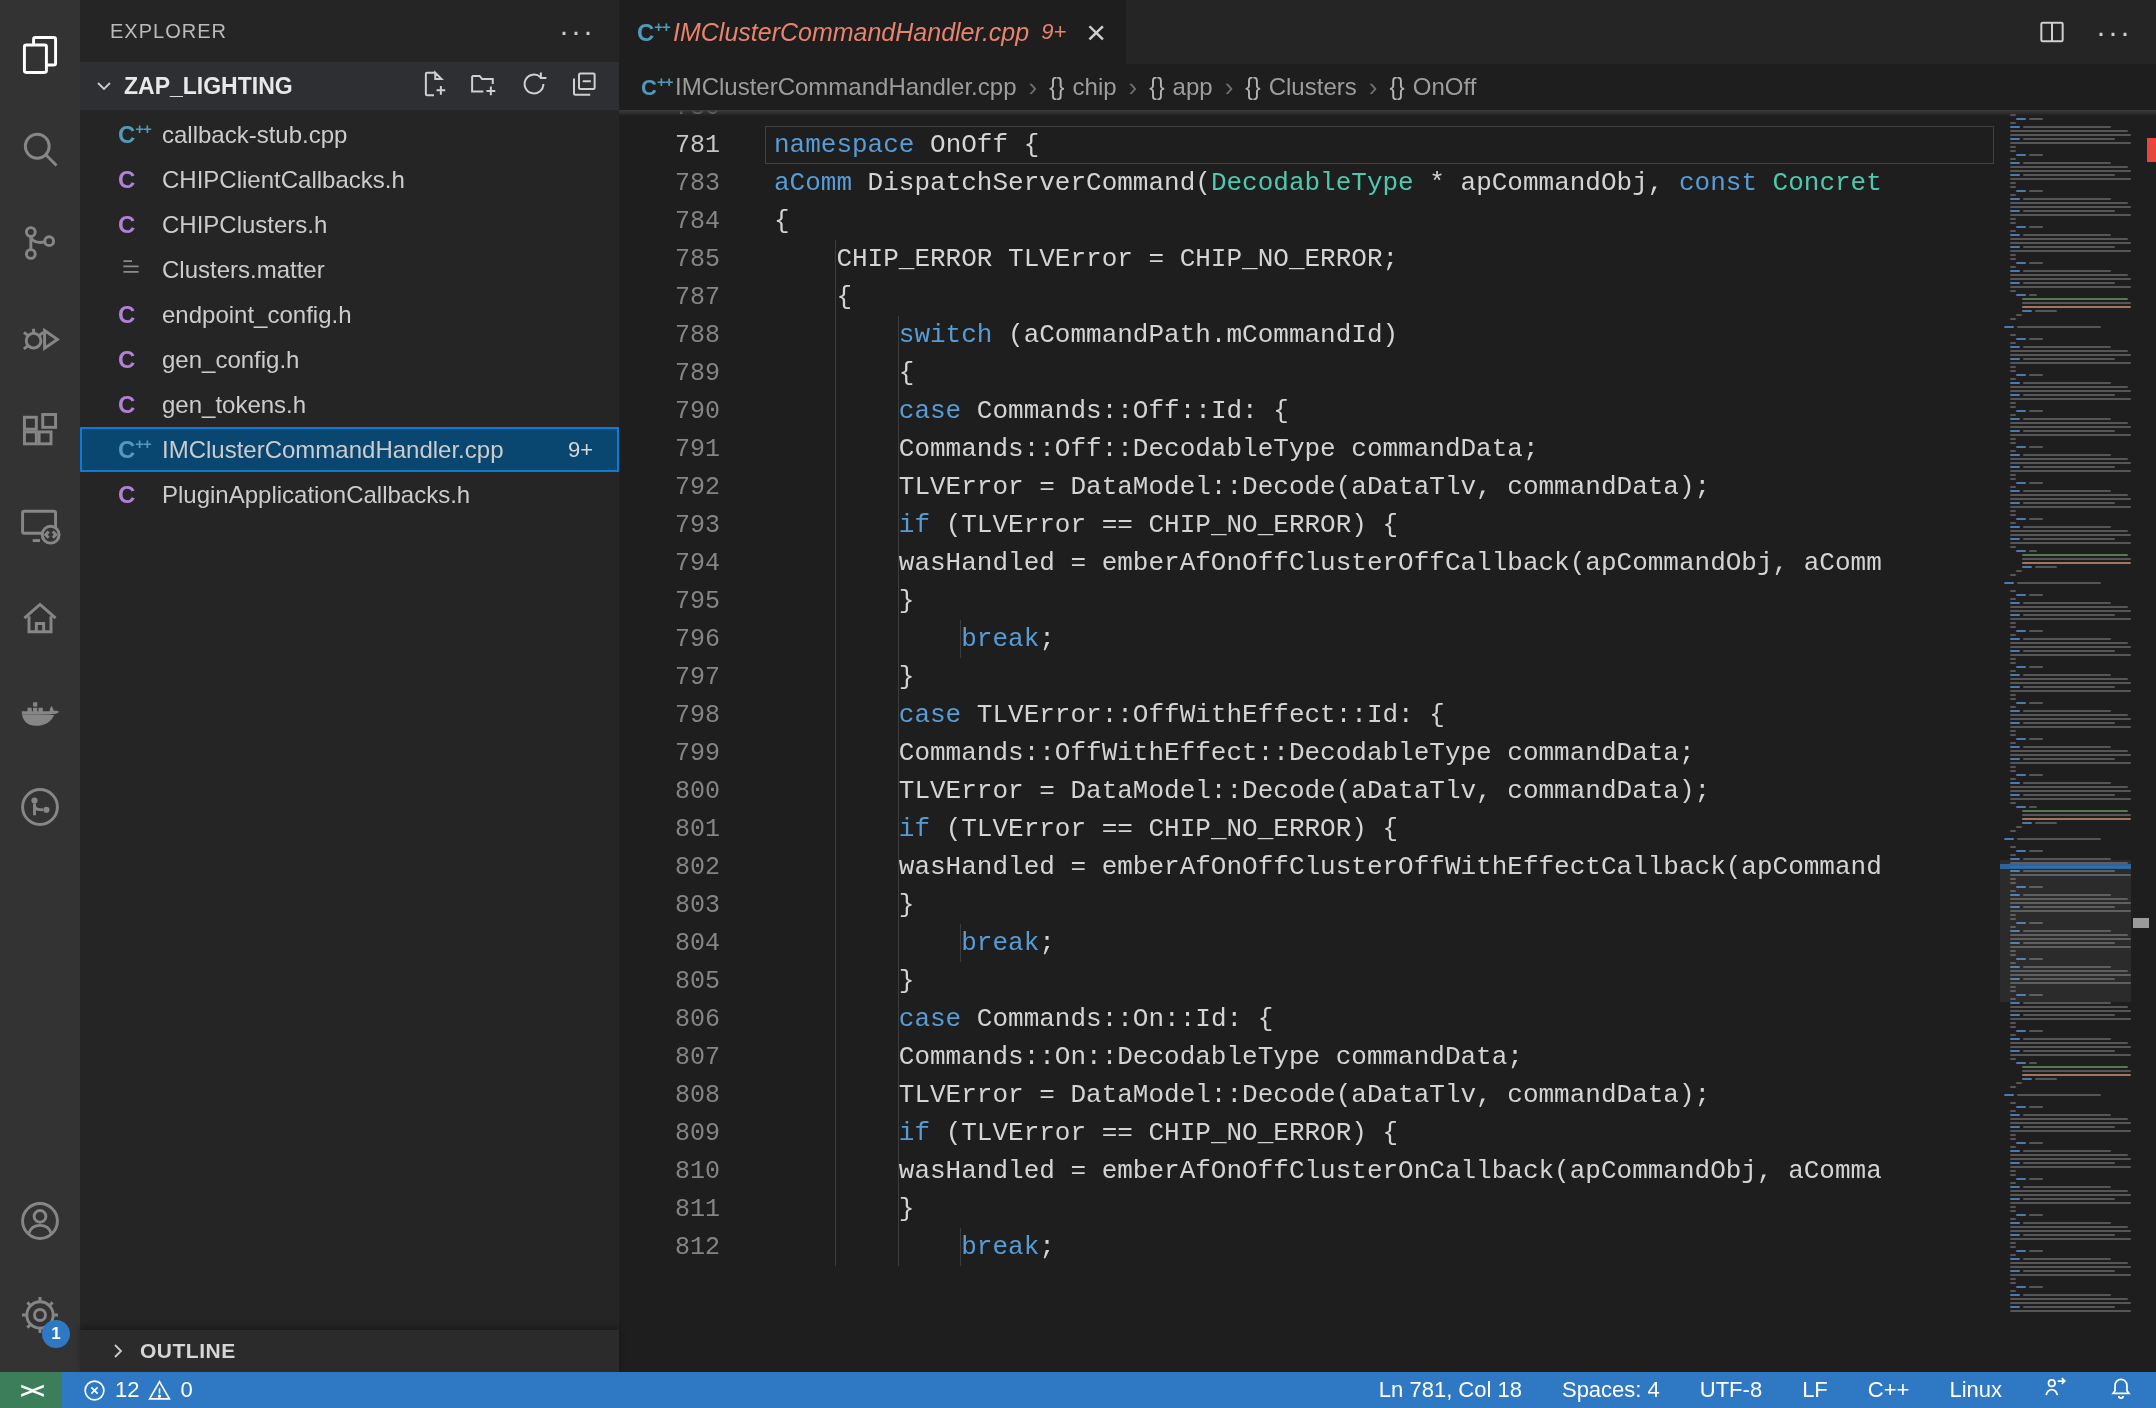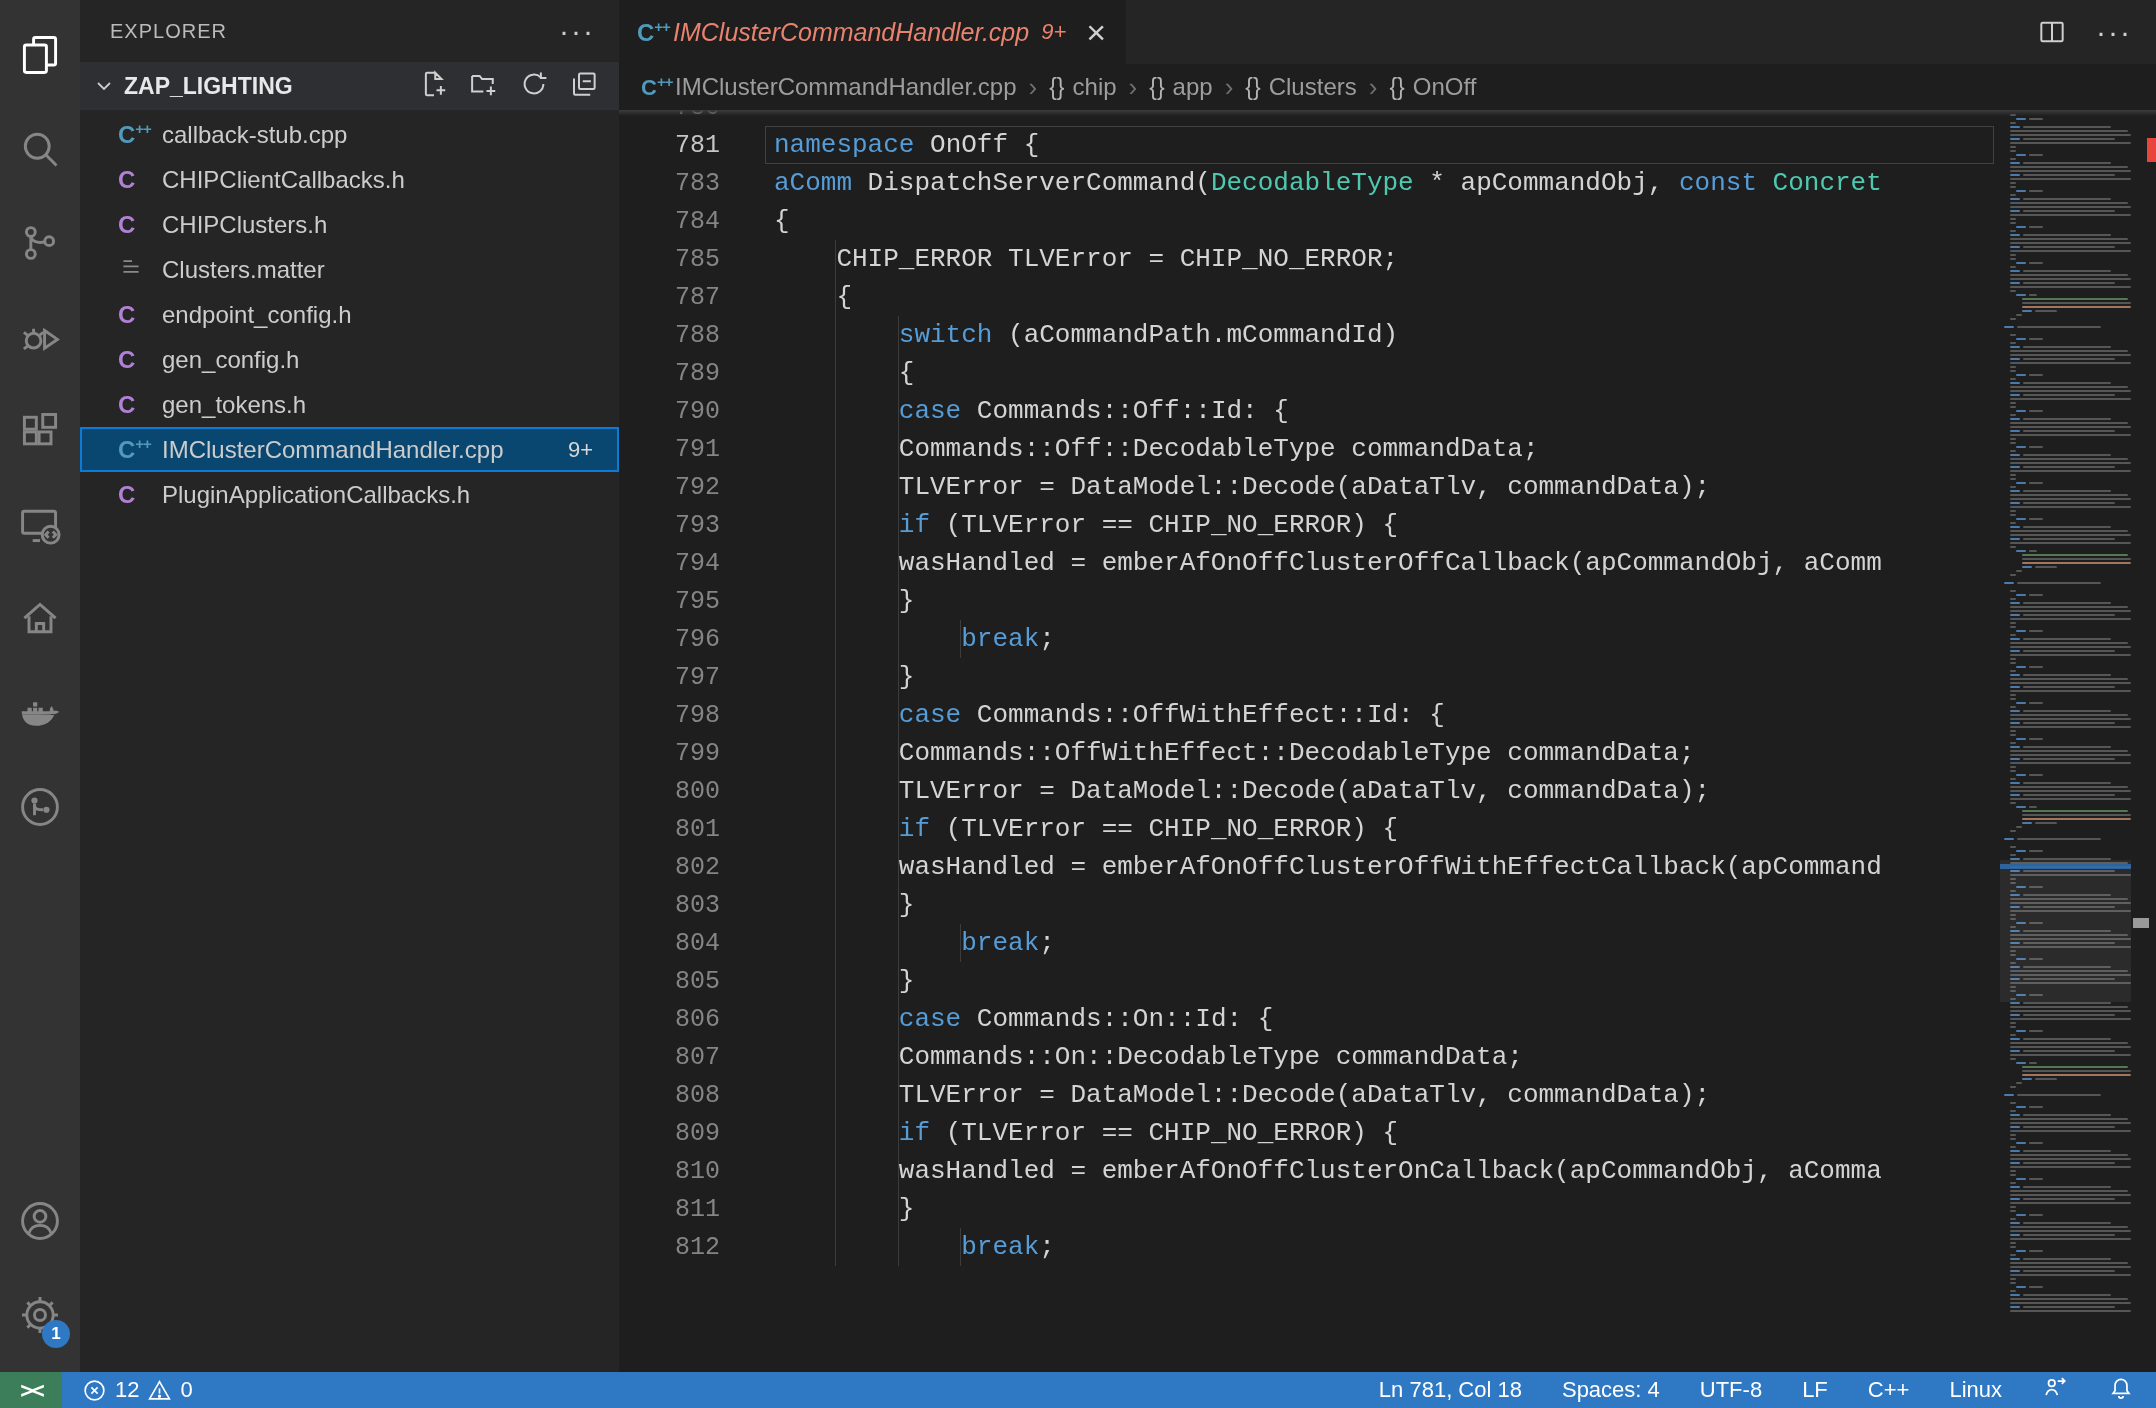--- a/index.html
+++ b/index.html
@@ -259,20 +259,26 @@
           <div class="file-row selected">
             <span class="fic cpp">C<i>++</i></span>
             <span>IMClusterCommandHandler.cpp</span>
             <span class="file-badge">9+</span>
           </div>
           <div class="file-row">
             <span class="fic h">C</span>
             <span>PluginApplicationCallbacks.h</span>
           </div>
         </div>
+      <div class="outline-row">
+        <svg viewBox="0 0 24 24" fill="none" stroke="currentColor" stroke-width="1.8">
+            <path d="M9 6l6 6-6 6"></path>
+          </svg>
+        <span class="outline-label">OUTLINE</span>
+      </div>
     </div>
 
     <div class="editor">
       <div class="tabbar">
         <div class="tab">
           <span class="fic cpp">C<i>++</i></span>
           <span class="tab-label">IMClusterCommandHandler.cpp</span>
           <span class="tab-badge">9+</span>
           <span class="tab-close">×</span>
         </div>
@@ -324,21 +330,21 @@
               <div class="line"><span class="ln">788</span><span class="gut-sp"></span><span class="indent" style="width: 8ch;"></span><span class="tk-kw">switch</span><span class="tk-pl"> (aCommandPath.mCommandId)</span></div>
               <div class="line"><span class="ln">789</span><span class="gut-sp"></span><span class="indent" style="width: 8ch;"></span><span class="tk-pl">{</span></div>
               <div class="line"><span class="ln">790</span><span class="gut-sp"></span><span class="indent" style="width: 8ch;"></span><span class="tk-kw">case</span><span class="tk-pl"> Commands::Off::Id: {</span></div>
               <div class="line"><span class="ln">791</span><span class="gut-sp"></span><span class="indent" style="width: 8ch;"></span><span class="tk-pl">Commands::Off::DecodableType commandData;</span></div>
               <div class="line"><span class="ln">792</span><span class="gut-sp"></span><span class="indent" style="width: 8ch;"></span><span class="tk-pl">TLVError = DataModel::Decode(aDataTlv, commandData);</span></div>
               <div class="line"><span class="ln">793</span><span class="gut-sp"></span><span class="indent" style="width: 8ch;"></span><span class="tk-kw">if</span><span class="tk-pl"> (TLVError == CHIP_NO_ERROR) {</span></div>
               <div class="line"><span class="ln">794</span><span class="gut-sp"></span><span class="indent" style="width: 8ch;"></span><span class="tk-pl">wasHandled = emberAfOnOffClusterOffCallback(apCommandObj, aComm</span></div>
               <div class="line"><span class="ln">795</span><span class="gut-sp"></span><span class="indent" style="width: 8ch;"></span><span class="tk-pl">}</span></div>
               <div class="line"><span class="ln">796</span><span class="gut-sp"></span><span class="indent" style="width: 12ch;"></span><span class="tk-kw">break</span><span class="tk-pl">;</span></div>
               <div class="line"><span class="ln">797</span><span class="gut-sp"></span><span class="indent" style="width: 8ch;"></span><span class="tk-pl">}</span></div>
-              <div class="line"><span class="ln">798</span><span class="gut-sp"></span><span class="indent" style="width: 8ch;"></span><span class="tk-kw">case</span><span class="tk-pl"> Commands::OffWithEffect::Id: {</span></div>
+              <div class="line"><span class="ln">798</span><span class="gut-sp"></span><span class="indent" style="width: 8ch;"></span><span class="tk-kw">case</span><span class="tk-pl"> TLVError::OffWithEffect::Id: {</span></div>
               <div class="line"><span class="ln">799</span><span class="gut-sp"></span><span class="indent" style="width: 8ch;"></span><span class="tk-pl">Commands::OffWithEffect::DecodableType commandData;</span></div>
               <div class="line"><span class="ln">800</span><span class="gut-sp"></span><span class="indent" style="width: 8ch;"></span><span class="tk-pl">TLVError = DataModel::Decode(aDataTlv, commandData);</span></div>
               <div class="line"><span class="ln">801</span><span class="gut-sp"></span><span class="indent" style="width: 8ch;"></span><span class="tk-kw">if</span><span class="tk-pl"> (TLVError == CHIP_NO_ERROR) {</span></div>
               <div class="line"><span class="ln">802</span><span class="gut-sp"></span><span class="indent" style="width: 8ch;"></span><span class="tk-pl">wasHandled = emberAfOnOffClusterOffWithEffectCallback(apCommand</span></div>
               <div class="line"><span class="ln">803</span><span class="gut-sp"></span><span class="indent" style="width: 8ch;"></span><span class="tk-pl">}</span></div>
               <div class="line"><span class="ln">804</span><span class="gut-sp"></span><span class="indent" style="width: 12ch;"></span><span class="tk-kw">break</span><span class="tk-pl">;</span></div>
               <div class="line"><span class="ln">805</span><span class="gut-sp"></span><span class="indent" style="width: 8ch;"></span><span class="tk-pl">}</span></div>
               <div class="line"><span class="ln">806</span><span class="gut-sp"></span><span class="indent" style="width: 8ch;"></span><span class="tk-kw">case</span><span class="tk-pl"> Commands::On::Id: {</span></div>
               <div class="line"><span class="ln">807</span><span class="gut-sp"></span><span class="indent" style="width: 8ch;"></span><span class="tk-pl">Commands::On::DecodableType commandData;</span></div>
               <div class="line"><span class="ln">808</span><span class="gut-sp"></span><span class="indent" style="width: 8ch;"></span><span class="tk-pl">TLVError = DataModel::Decode(aDataTlv, commandData);</span></div>

